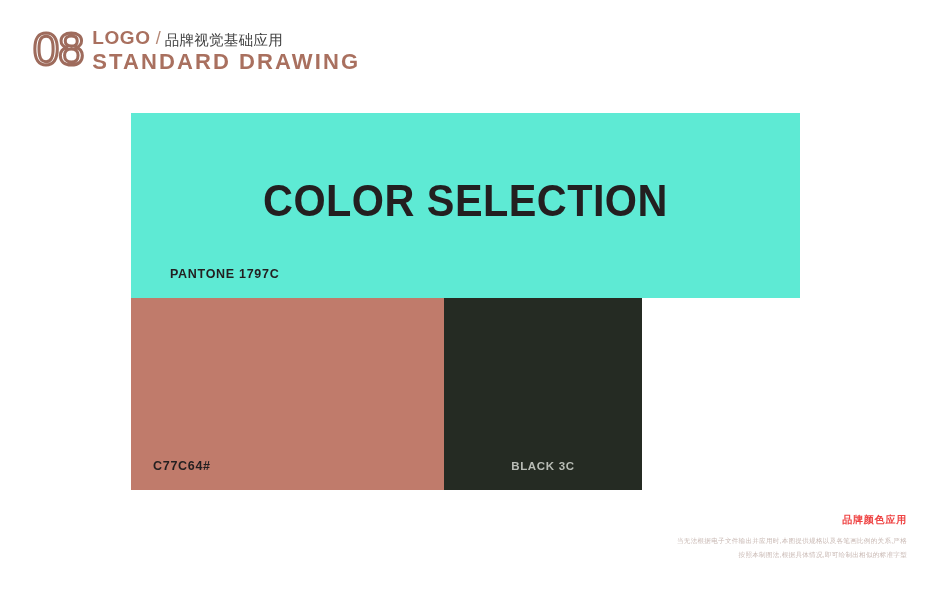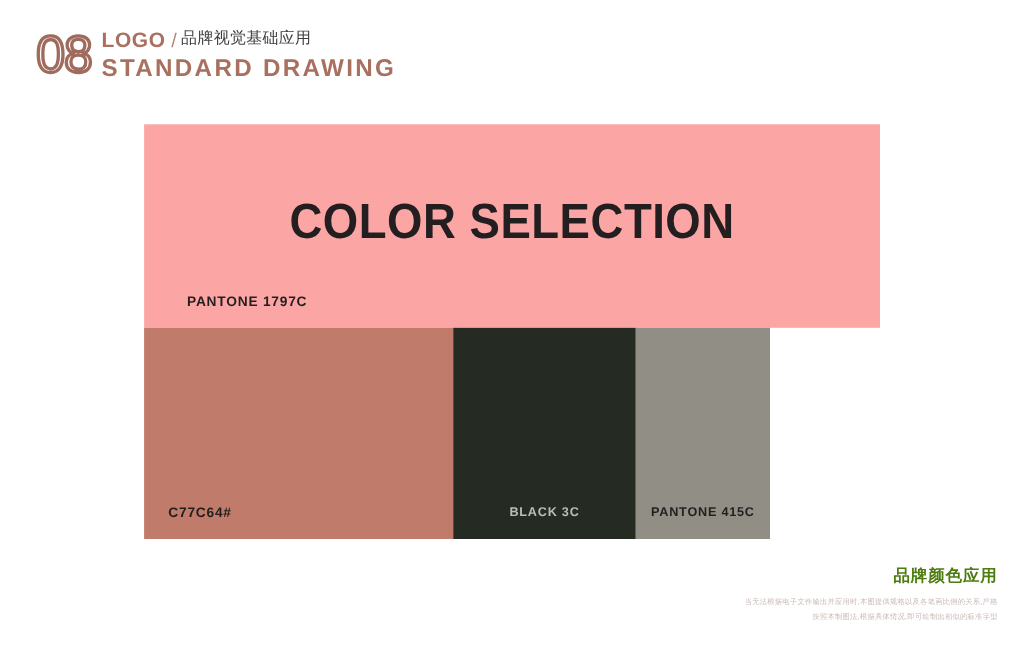--- a/index.html
+++ b/index.html
@@ -36,21 +36,21 @@
     margin-top: 1px;
   }
   .header-text-block {
     display: flex;
     flex-direction: column;
     justify-content: flex-start;
     padding-top: 2px;
   }
   .header-line-1 {
     display: flex;
-    align-items: flex-start;
+    align-items: flex-end;
     color: #A9705F;
     line-height: 1.05;
     white-space: nowrap;
   }
   .header-logo-word {
     font-size: 19px;
     font-weight: bold;
     letter-spacing: 0.6px;
   }
   .header-slash {
@@ -82,21 +82,21 @@
     top: 113px;
     width: 669px;
     height: 377px;
   }
   .primary-band {
     position: absolute;
     left: 0;
     top: 0;
     width: 100%;
     height: 185px;
-    background: #fca5a5;
+    background: #5eead4;
   }
   .primary-title {
     position: absolute;
     left: 0;
     right: 0;
     top: 62px;
     text-align: center;
     font-size: 45px;
     font-weight: bold;
     letter-spacing: 0.5px;
@@ -118,20 +118,21 @@
     position: absolute;
     left: 0;
     top: 185px;
     width: 100%;
     height: 192px;
     display: flex;
   }
   .swatch {
     position: relative;
     height: 100%;
+    padding-left: 32px;
   }
   .swatch-label {
     position: absolute;
     bottom: 18px;
     font-size: 11.5px;
     font-weight: bold;
     letter-spacing: 0.7px;
     white-space: nowrap;
   }
   .swatch-terracotta { width: 281px; background: #C07B6B; }
@@ -160,23 +161,23 @@
   }
 
   
   .page-footer {
     position: absolute;
     right: 30px;
     top: 513px;
     text-align: right;
   }
   .footer-heading {
-    font-size: 15px;
-    font-weight: bold;
-    color: #4d7c0f;
+    font-size: 10px;
+    font-weight: bold;
+    color: #ef4444;
     letter-spacing: 0.8px;
     line-height: 1.4;
   }
   .footer-note {
     margin-top: 7px;
     font-size: 6.6px;
     color: #C9B9B4;
     letter-spacing: 0.25px;
     line-height: 2.15;
   }
@@ -204,23 +205,20 @@
     <div class="primary-label">PANTONE 1797C</div>
   </div>
 
   <div class="swatch-row">
     <div class="swatch swatch-terracotta">
       <div class="swatch-label">C77C64#</div>
     </div>
     <div class="swatch swatch-black">
       <div class="swatch-label">BLACK 3C</div>
     </div>
-    <div class="swatch swatch-gray">
-      <div class="swatch-label">PANTONE 415C</div>
-    </div>
   </div>
 
 </div>
 
 <div class="page-footer">
   <div class="footer-heading">品牌颜色应用</div>
   <div class="footer-note">
     <div>当无法根据电子文件输出并应用时,本图提供规格以及各笔画比例的关系,严格</div>
     <div>按照本制图法,根据具体情况,即可绘制出相似的标准字型</div>
   </div>

